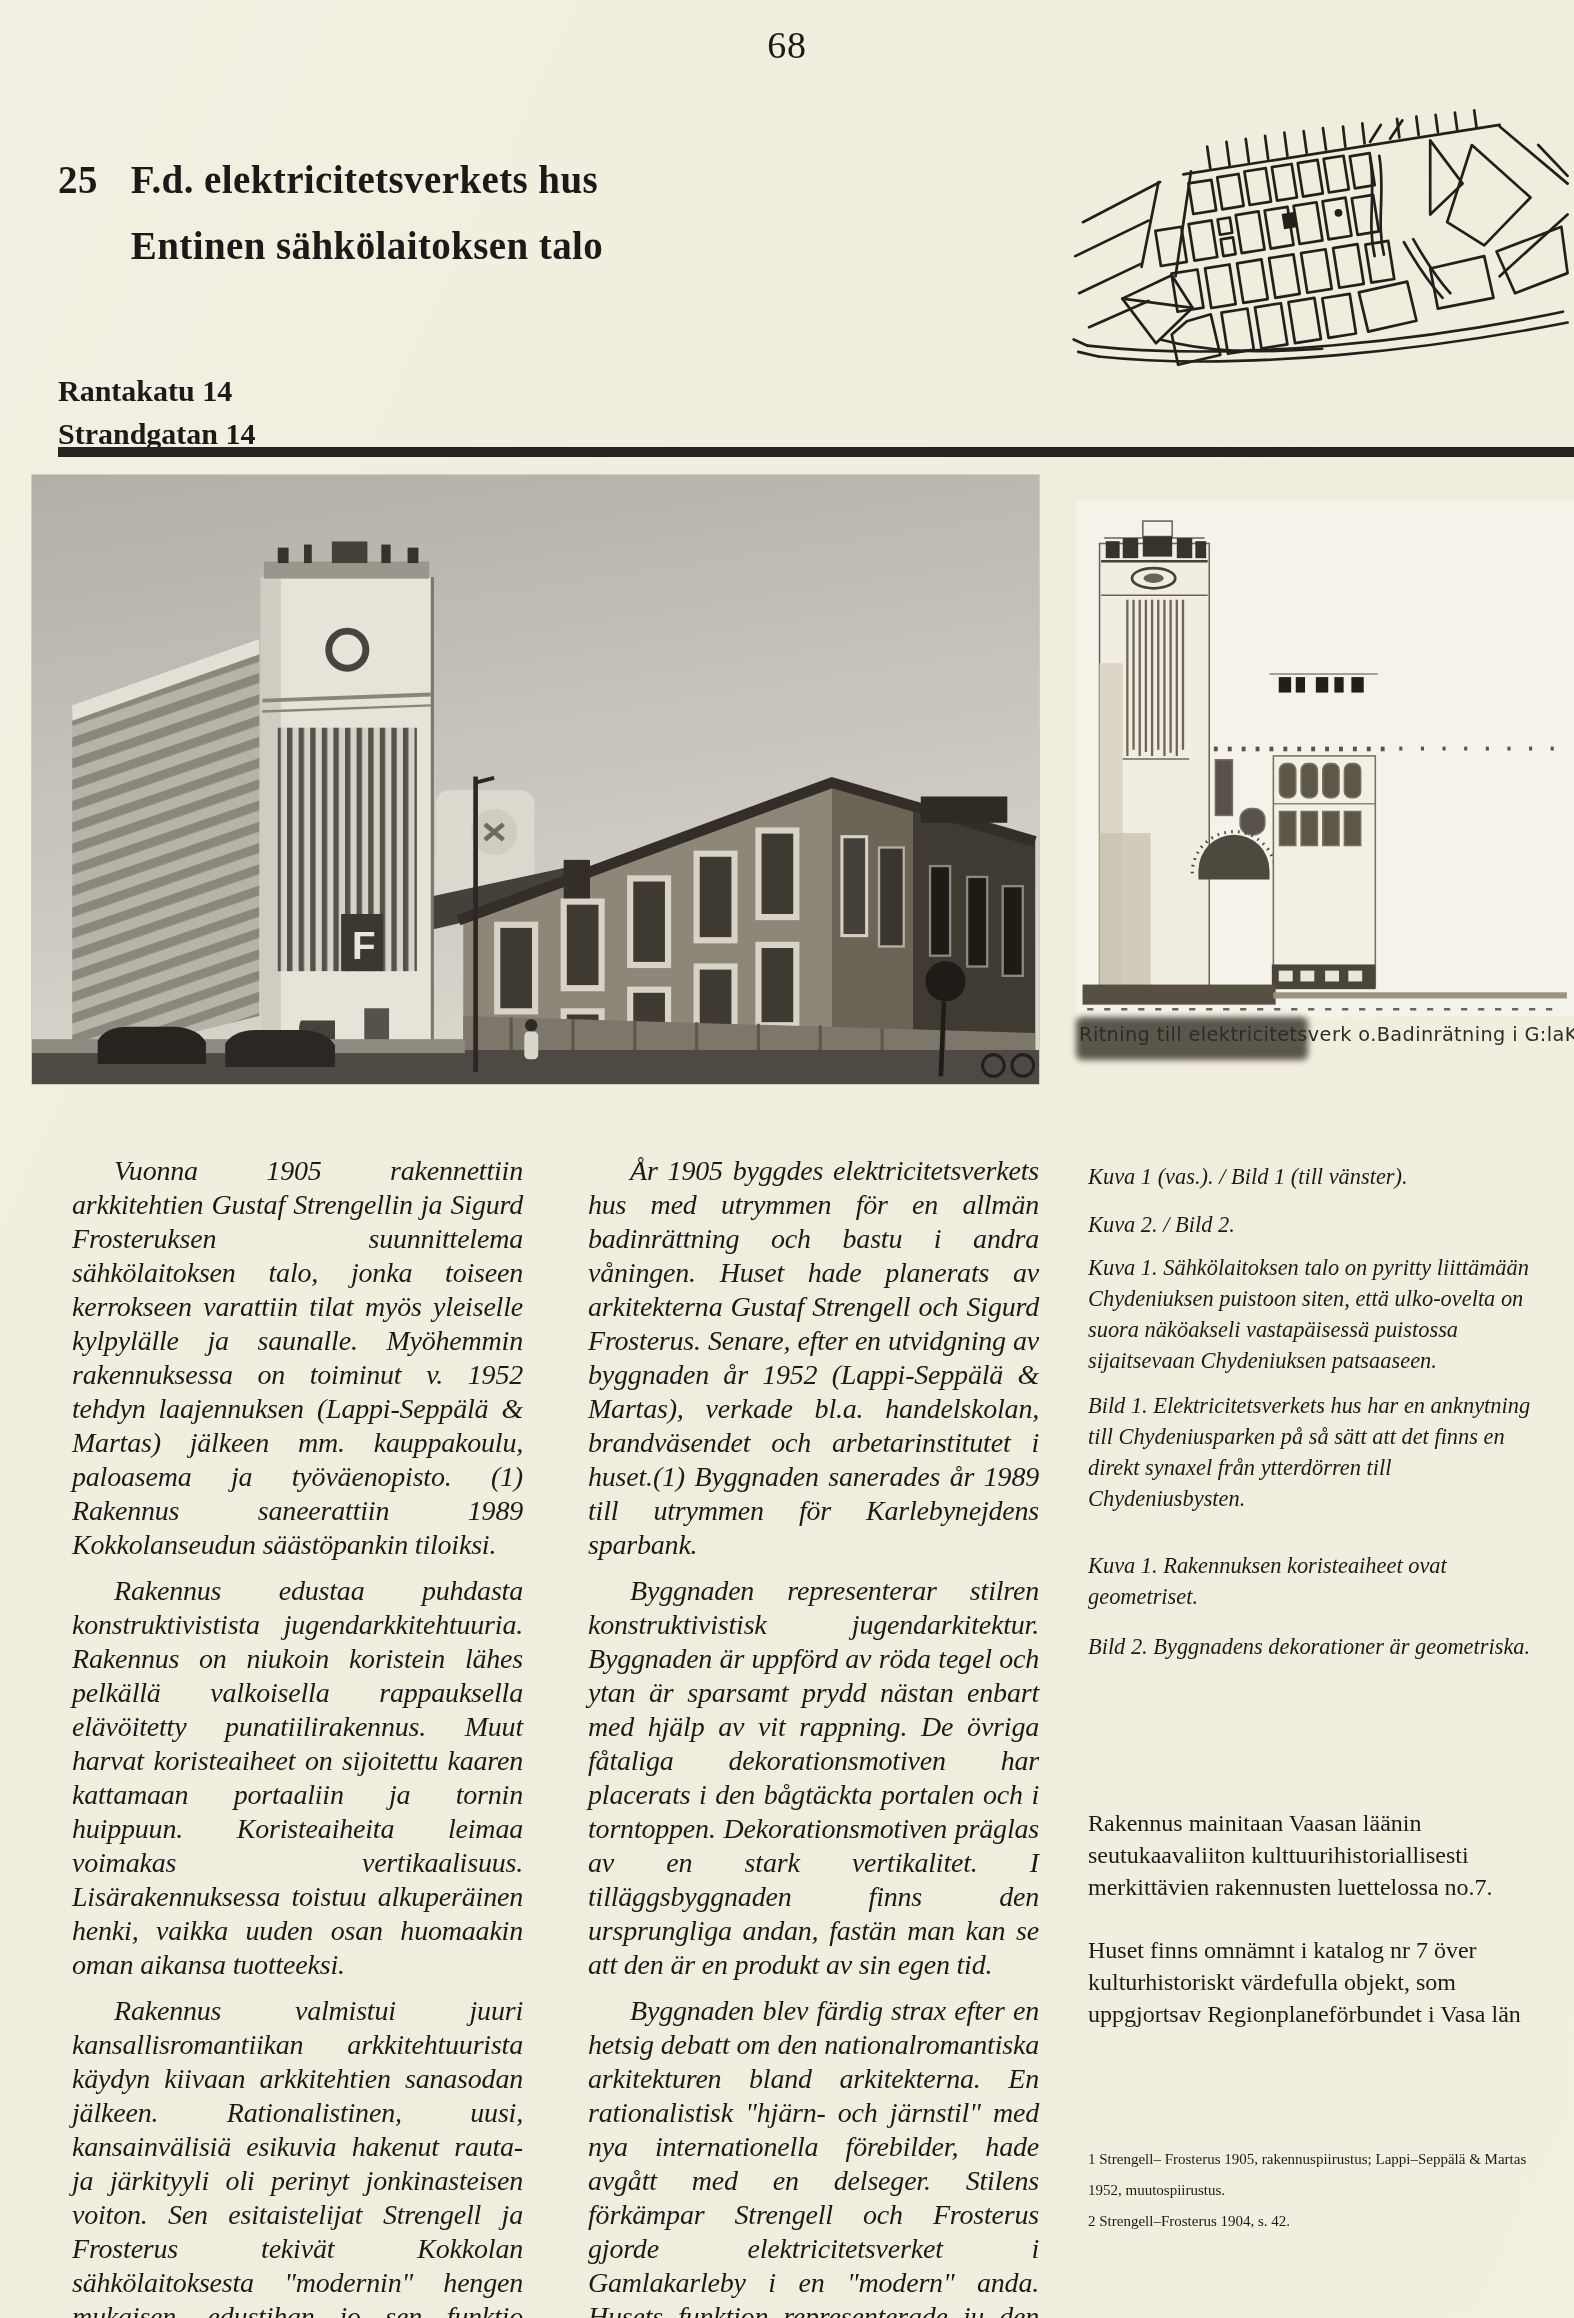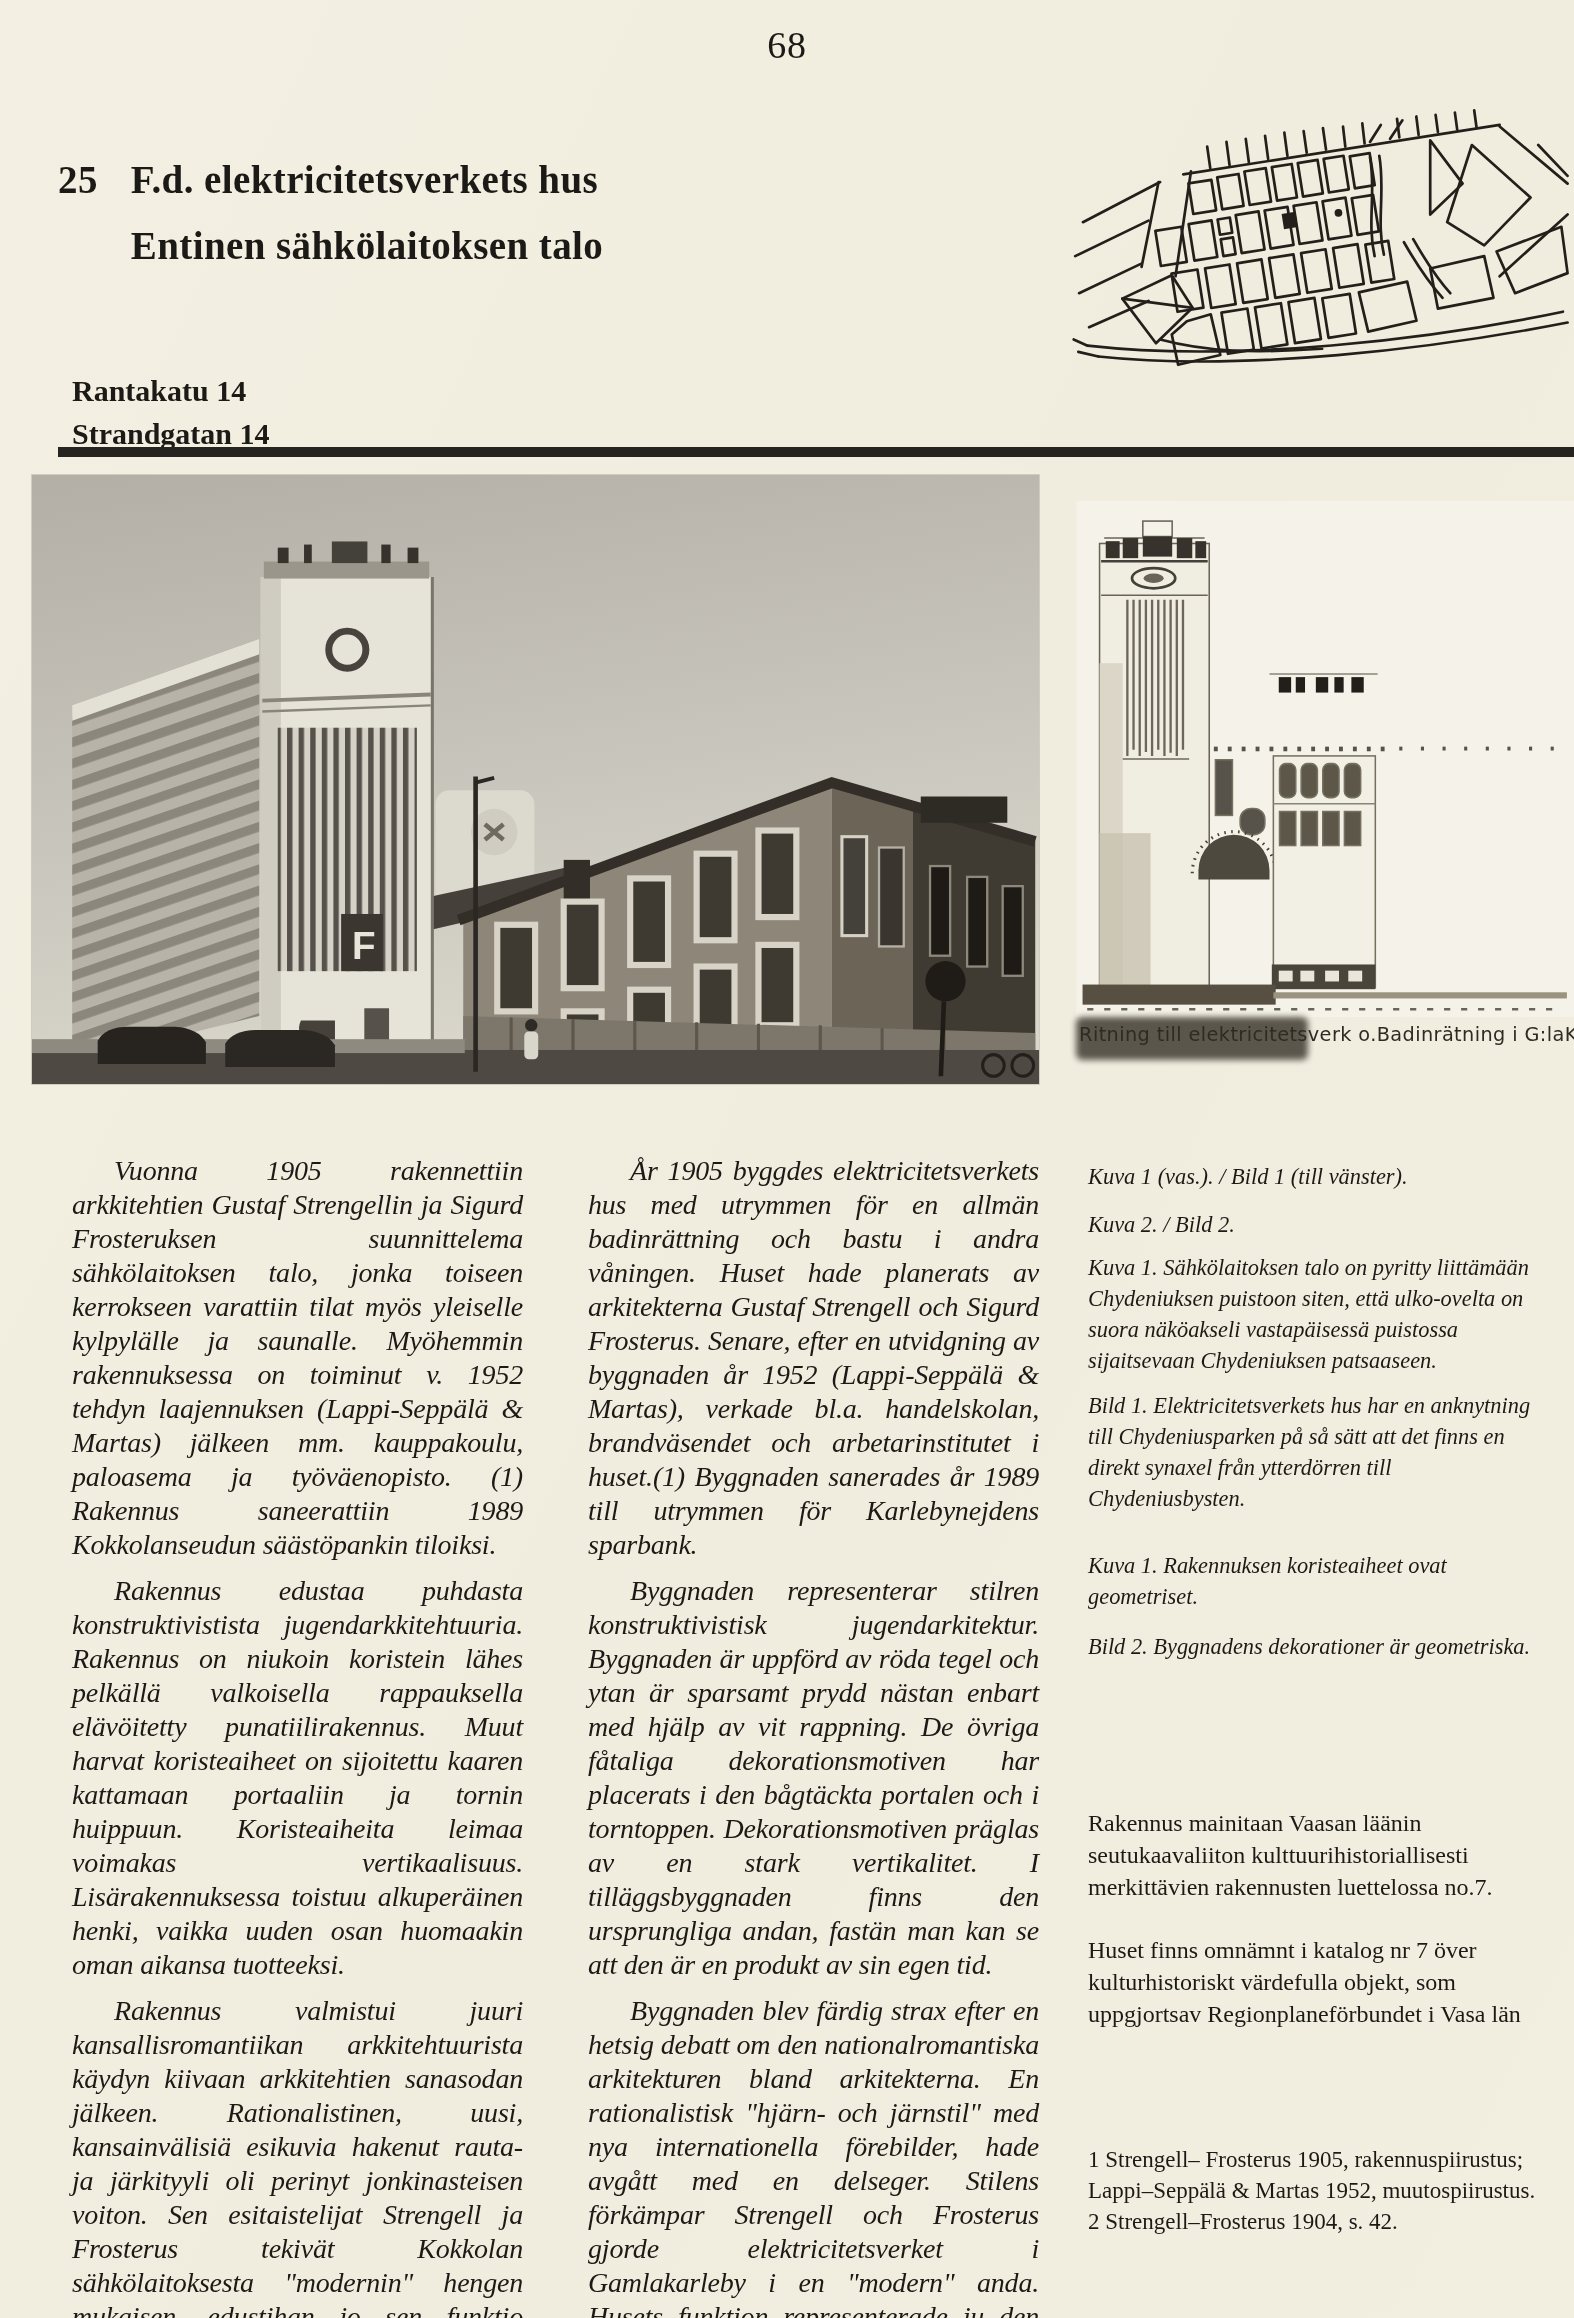--- a/index.html
+++ b/index.html
@@ -17,21 +17,21 @@
     text-align:center;font-size:38px;letter-spacing:0.8px;
   }
   .title{
     position:absolute;left:58px;top:147px;
     display:flex;gap:33px;
     font-size:39px;font-weight:bold;line-height:66px;
     letter-spacing:0.4px;
   }
   .title .title-num{flex:0 0 auto;}
   .address{
-    position:absolute;left:72px;top:369px;
+    position:absolute;left:58px;top:369px;
     font-size:30px;font-weight:bold;line-height:43px;
   }
   .rule{
     position:absolute;left:58px;top:447px;width:1516px;height:10px;
     background:#262420;
   }
   .map-figure{position:absolute;left:1067px;top:91px;width:508px;height:284px;}
   .photo-figure{position:absolute;left:32px;top:475px;width:1007px;height:609px;box-shadow:0 0 0 0.8px #c9c5b6;}
   .drawing-figure{position:absolute;left:1076px;top:501px;width:499px;height:572px;}
   .drawing-caption{
@@ -60,21 +60,21 @@
   .cap{margin:0;}
   .cap-1{margin-bottom:17px;margin-top:8px;}
   .cap-2{margin-bottom:12.4px;}
   .cap-3{margin-bottom:14px;}
   .cap-4{margin-bottom:36px;}
   .cap-5{margin-bottom:18.5px;}
   .cap-6{margin-bottom:145px;}
   .note{font-style:normal;font-size:24px;line-height:32px;margin:0;}
   .note-1{margin-bottom:31px;}
   .note-2{margin-bottom:114px;}
-  .footnote{font-style:normal;font-size:23px;line-height:31px;margin:0;}
+  .footnote{font-style:normal;font-size:15px;line-height:31px;margin:0;}
   svg{display:block;}
 </style>
 </head>
 <body>
 
 <div class="page">
 
   <div class="page-number">68</div>
 
   <div class="title">

